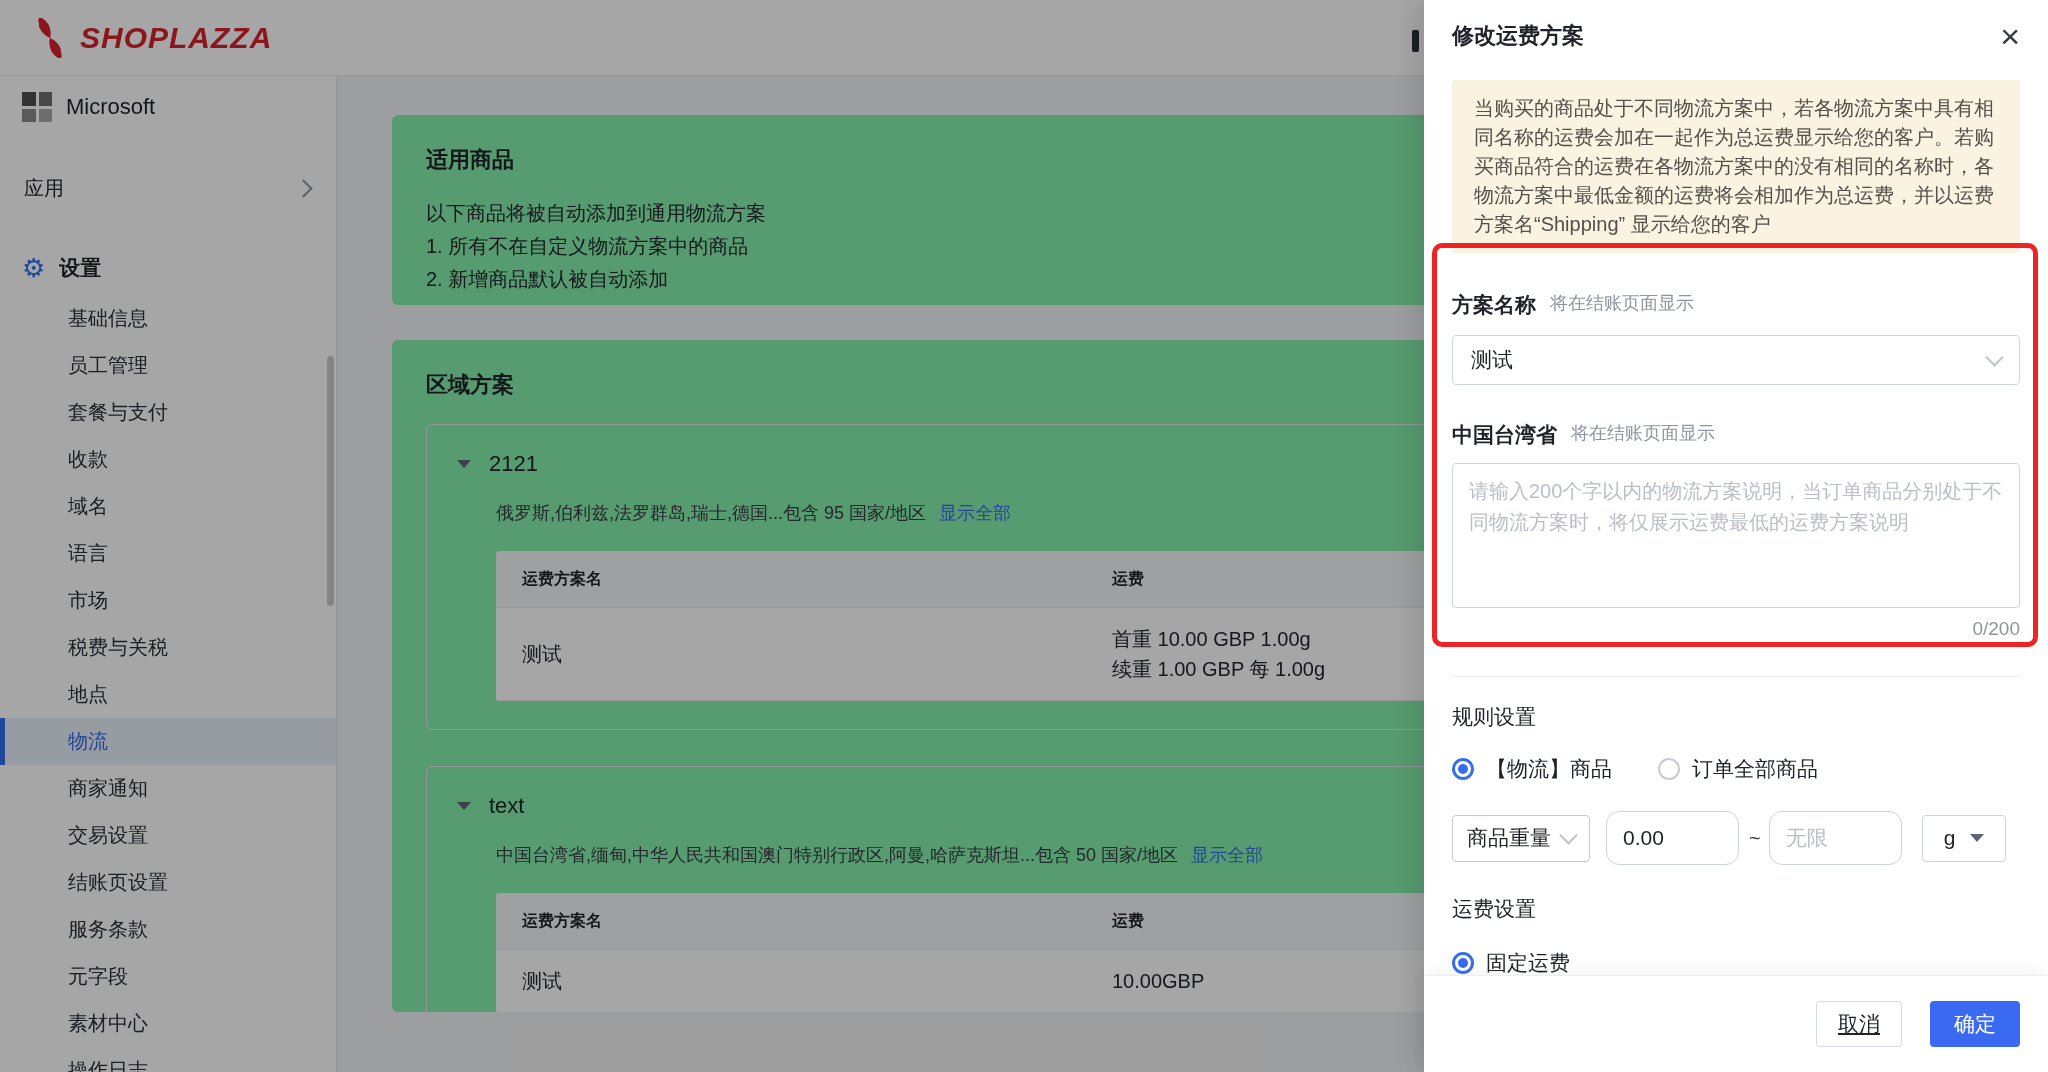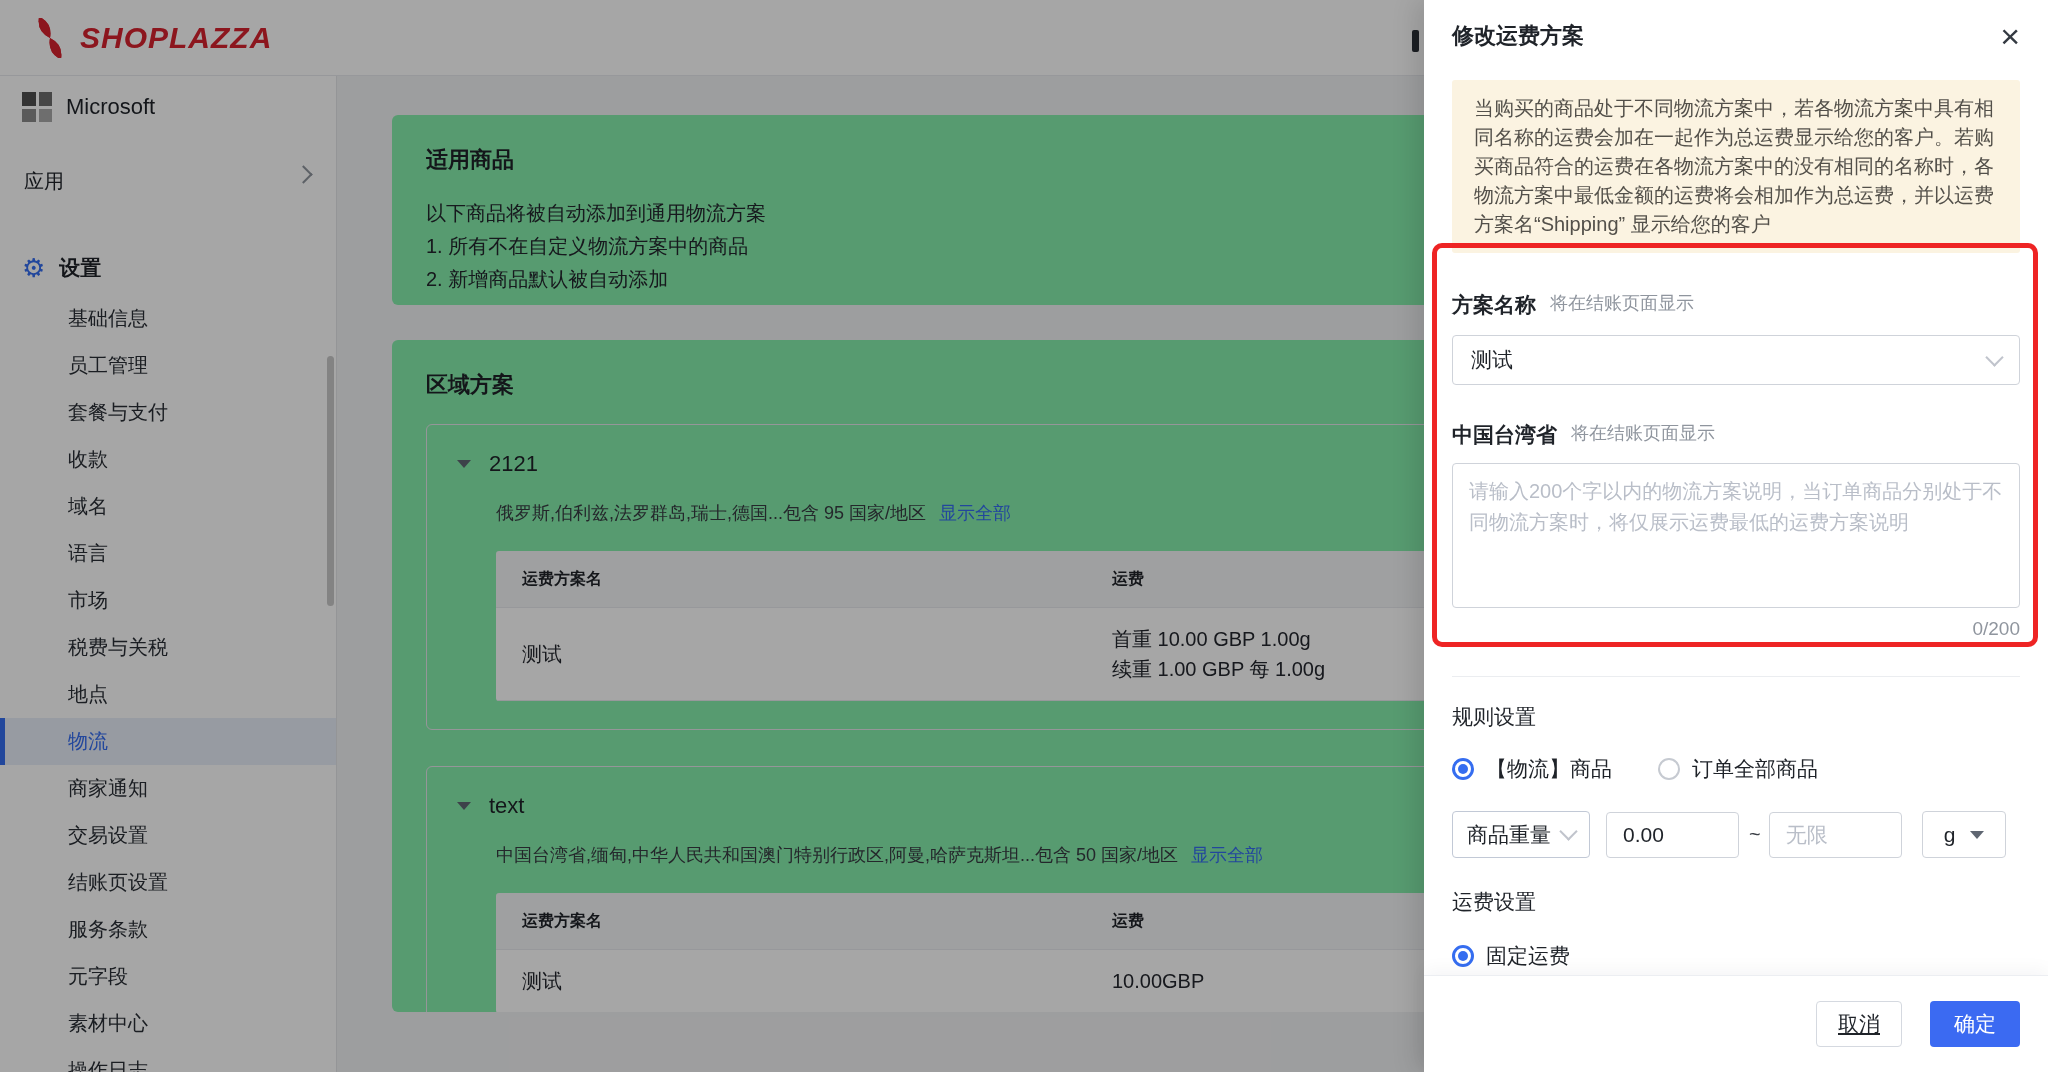--- a/index.html
+++ b/index.html
@@ -12,21 +12,21 @@
   .brand-text{font-size:30px;font-weight:bold;font-style:italic;color:#d8232f;letter-spacing:1px;}
   .topbar-cut{position:absolute;left:1412px;top:30px;width:7px;height:22px;background:#2a2f36;border-radius:2px;}
 
   
   .sidebar{position:absolute;left:0;top:76px;width:337px;height:996px;background:#fff;border-right:1px solid #e3e5e9;box-sizing:border-box;}
   .ms-row{display:flex;align-items:center;gap:14px;padding:8px 0 0 22px;height:46px;}
   .ms-logo{width:30px;height:30px;display:grid;grid-template-columns:1fr 1fr;grid-template-rows:1fr 1fr;gap:3px;}
   .ms-logo span{display:block;}
   .ms-a{background:#4f4f4f;} .ms-b{background:#6e6e6e;} .ms-c{background:#8a8a8a;} .ms-d{background:#a9a9a9;}
   .ms-name{font-size:22px;color:#1f2329;font-weight:500;}
-  .apps-row{margin-top:38px;height:40px;padding:0 26px 0 24px;display:flex;justify-content:space-between;font-size:20px;color:#1f2329;}
+  .apps-row{margin-top:38px;height:40px;padding:0 26px 0 24px;display:flex;justify-content:space-between;align-items:center;font-size:20px;color:#1f2329;}
   .chev-right{width:11px;height:11px;border-top:2px solid #8f959e;border-right:2px solid #8f959e;transform:rotate(45deg);}
   .settings-row{margin-top:46px;padding-left:22px;display:flex;align-items:center;gap:14px;font-size:21px;font-weight:600;color:#1f2329;}
   .gear{font-size:26px;color:#356df0;line-height:1;}
   .nav{margin-top:13px;}
   .nav-item{position:relative;height:47px;line-height:47px;padding-left:68px;font-size:20px;color:#2a2f36;cursor:pointer;}
   .nav-item.active{background:#e9eef9;color:#356df0;}
   .active-bar{position:absolute;left:0;top:0;width:5px;height:100%;background:#356df0;}
   .side-scroll{position:absolute;right:2px;top:280px;width:7px;height:250px;background:#c9c9c9;border-radius:4px;}
 
   
@@ -68,21 +68,21 @@
   .divider{margin-top:36px;border-top:1px solid #ebedf0;}
   .section-label{margin-top:26px;font-size:21px;font-weight:500;color:#1f2329;}
   .radio-row{margin-top:24px;display:flex;align-items:center;gap:46px;}
   .radio-opt{display:flex;align-items:center;cursor:pointer;}
   .radio{width:22px;height:22px;border-radius:50%;border:2px solid #c6cad1;box-sizing:border-box;background:#fff;position:relative;}
   .radio.checked{border:3px solid #356df0;}
   .radio.checked::after{content:"";position:absolute;left:50%;top:50%;width:10px;height:10px;margin:-5px 0 0 -5px;border-radius:50%;background:#356df0;}
   .radio-label{margin-left:12px;font-size:21px;color:#1f2329;}
   .range-row{margin-top:28px;display:flex;align-items:center;}
   .range-select{width:138px;height:47px;border:1px solid #c2c9d6;border-radius:4px;box-sizing:border-box;display:flex;align-items:center;justify-content:space-between;padding:0 14px;font-size:21px;color:#1f2329;cursor:pointer;}
-  .range-input{width:133px;height:46px;border:1px solid #cfd3da;border-radius:4px;box-sizing:border-box;margin-left:16px;padding:0 16px;font-size:21px;color:#1f2329;font-family:inherit;outline:none;}
+  .range-input{width:133px;height:54px;border:1px solid #cfd3da;border-radius:13px;box-sizing:border-box;margin-left:16px;padding:0 16px;font-size:21px;color:#1f2329;font-family:inherit;outline:none;}
   .range-input::placeholder{color:#b9bec8;}
   .tilde{margin:0 8px 0 10px;font-size:20px;color:#3c4047;}
   .unit-select{margin-left:20px;width:84px;height:47px;border:1px solid #cfd3da;border-radius:4px;box-sizing:border-box;display:flex;align-items:center;justify-content:center;gap:14px;font-size:21px;color:#1f2329;cursor:pointer;}
   .caret-solid{width:0;height:0;border-left:7px solid transparent;border-right:7px solid transparent;border-top:8px solid #5f6672;}
   .fee-radio-col .radio-opt{margin-top:26px;}
   .drawer-footer{position:absolute;left:0;right:0;bottom:0;height:97px;background:#fff;border-top:1px solid #eceef2;box-shadow:0 -6px 16px rgba(31,35,41,0.04);display:flex;align-items:center;justify-content:flex-end;gap:28px;padding:0 28px;box-sizing:border-box;}
   .btn{height:46px;border-radius:4px;font-size:21px;font-family:inherit;cursor:pointer;}
   .btn-cancel{width:86px;background:#fff;border:1px solid #d5d9e0;color:#1f2329;text-decoration:underline;}
   .btn-confirm{width:90px;background:#3b6af2;border:none;color:#fff;}
   .red-annotation{position:absolute;left:8px;top:243px;width:606px;height:404px;border:5px solid #ee2424;border-radius:10px;pointer-events:none;z-index:50;box-sizing:border-box;}

